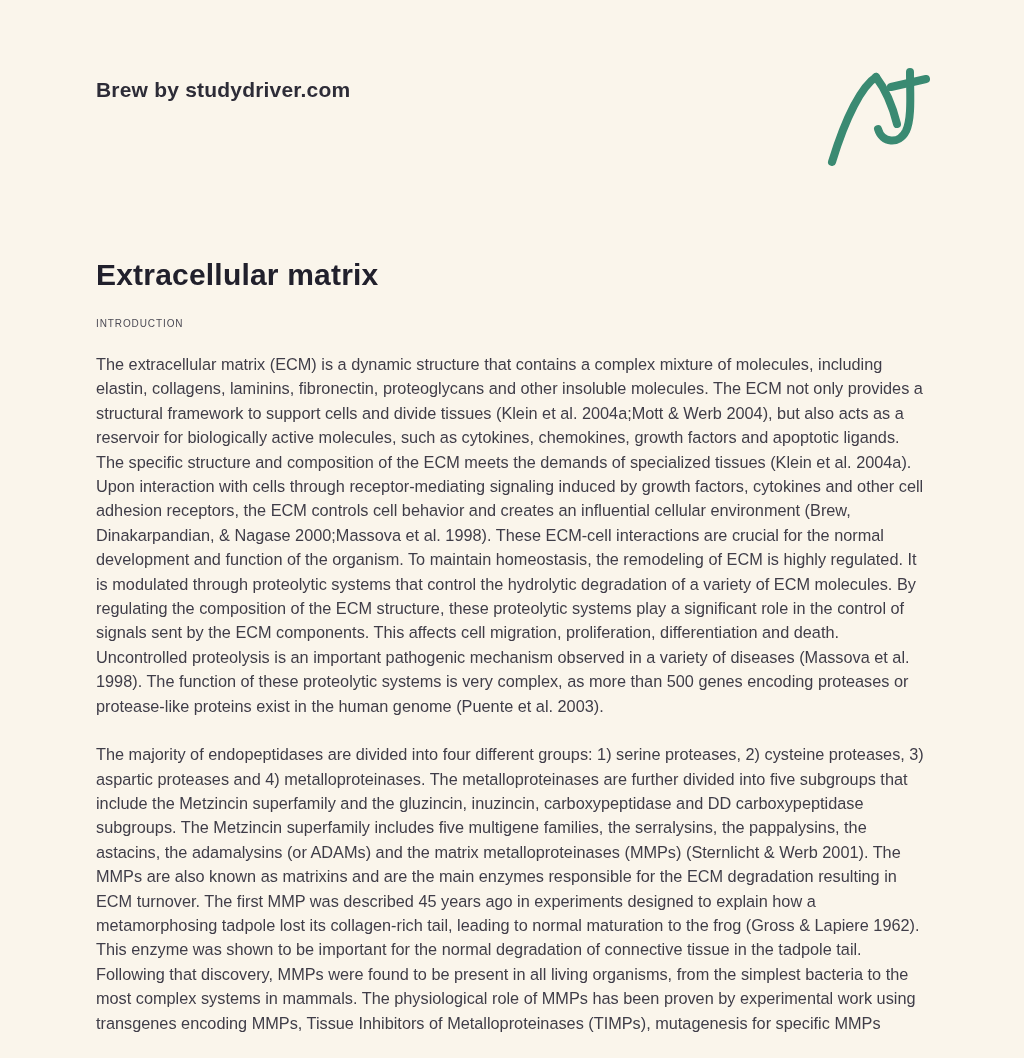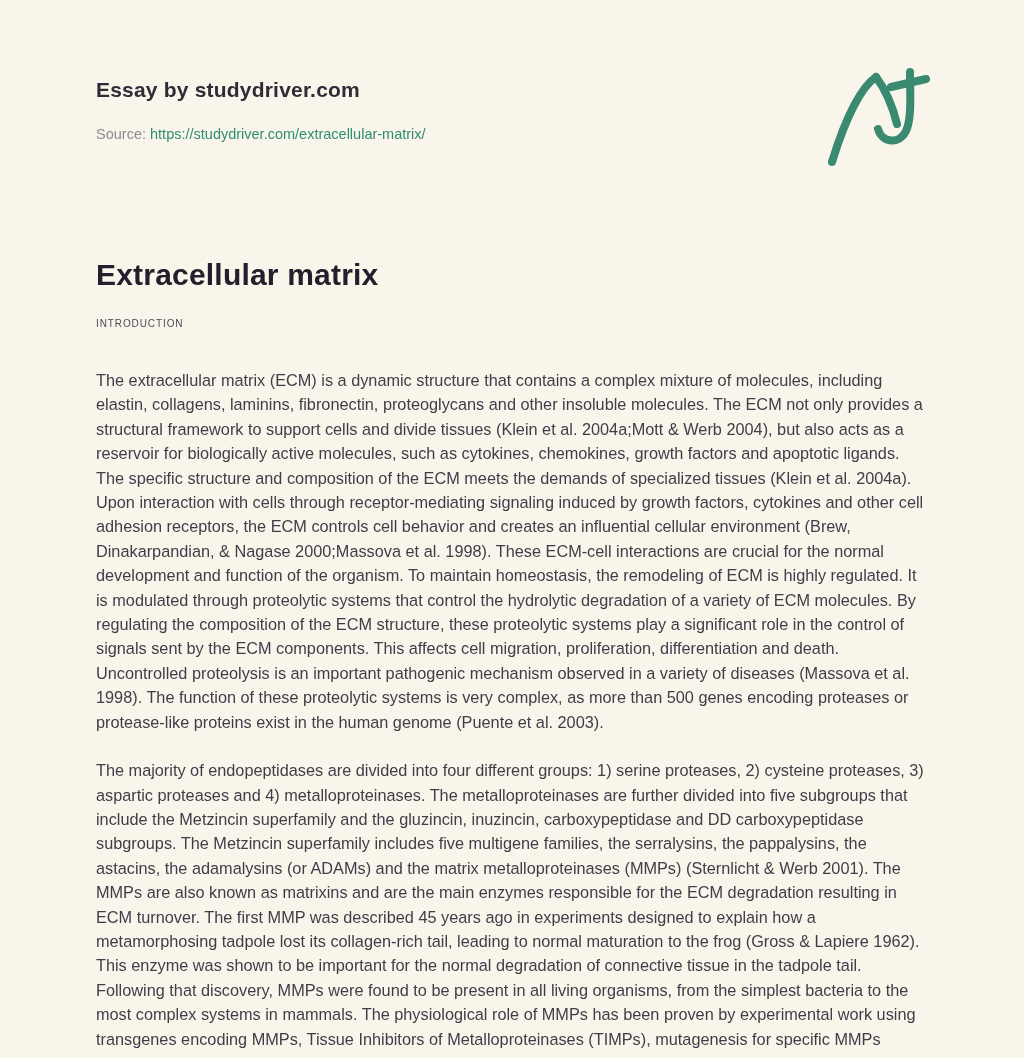--- a/index.html
+++ b/index.html
@@ -66,34 +66,30 @@
   .body-text {
     position: absolute;
     top: 352px;
     left: 96px;
     width: 832px;
     font-size: 16.3px;
     line-height: 24.4px;
     color: #3f3d48;
   }
   .body-text p {
-    margin: 16px 0 24px 0;
+    margin: 0 0 24px 0;
   }
 </style>
 </head>
 <body>
 
 <div class="page">
 
-  <div class="byline">Essay by studydriver.com</div>
+  <div class="byline">Brew by studydriver.com</div>
 
-  <div class="source-row">
-    <span>Source:</span>
-    <a href="#">https://studydriver.com/extracellular-matrix/</a>
-  </div>
 
   <div class="logo-wrap">
     <svg width="112" height="102" viewBox="0 0 112 102">
       <g fill="none" stroke="#3a8a72" stroke-width="8" stroke-linecap="round">
 
         <path d="M12 96 C 26 50, 42 20, 56 11"></path>
 
         <path d="M56 11 C 66 24, 73 42, 77 58"></path>
 
         <path d="M90 6 C 90 28, 92 52, 86 65 C 79 79, 62 77, 58 63"></path>

